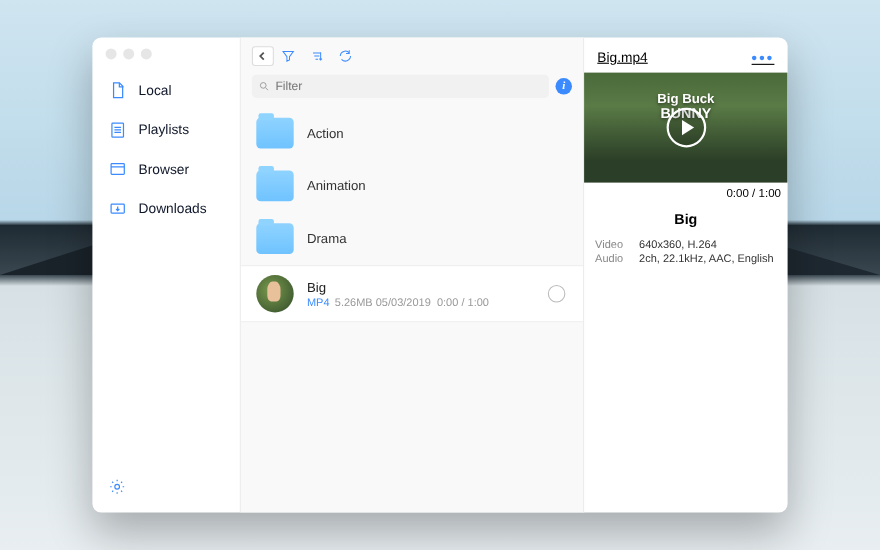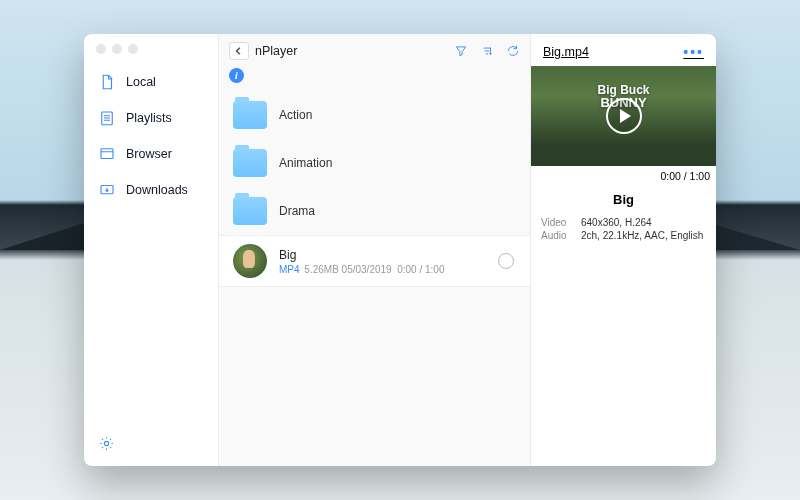--- a/index.html
+++ b/index.html
@@ -126,34 +126,40 @@
     </div>
   </div>
 
   <div class="middle">
     <div class="mid-head">
       <div class="back-btn">
         <svg viewBox="0 0 10 10">
             <path d="M6 1L2 5l4 4"></path>
           </svg>
       </div>
-      <div class="crumb">nPlayer</div>
       <div class="head-icons">
         <svg viewBox="0 0 24 24">
             <path d="M4 5h16l-6 8v5l-4 2v-7z"></path>
           </svg>
         <svg viewBox="0 0 24 24">
             <path d="M6 7h12M8 12h8M10 17h4M18 6v12m-2-2l2 2 2-2"></path>
           </svg>
         <svg viewBox="0 0 24 24">
             <path d="M4 12a8 8 0 0 1 14-5M20 12a8 8 0 0 1-14 5M18 3v5h-5"></path>
           </svg>
       </div>
     </div>
     <div class="filter-row">
+      <div class="filter-input">
+        <svg viewBox="0 0 24 24">
+            <circle cx="10" cy="10" r="6"></circle>
+            <path d="M20 20l-5-5"></path>
+          </svg>
+        <input type="text" placeholder="Filter" style="">
+      </div>
       <div class="info-badge">i</div>
     </div>
     <div class="list">
       <div class="folder-row">
         <div class="folder-ic"></div>
         <span>Action</span>
       </div>
       <div class="folder-row">
         <div class="folder-ic"></div>
         <span>Animation</span>

